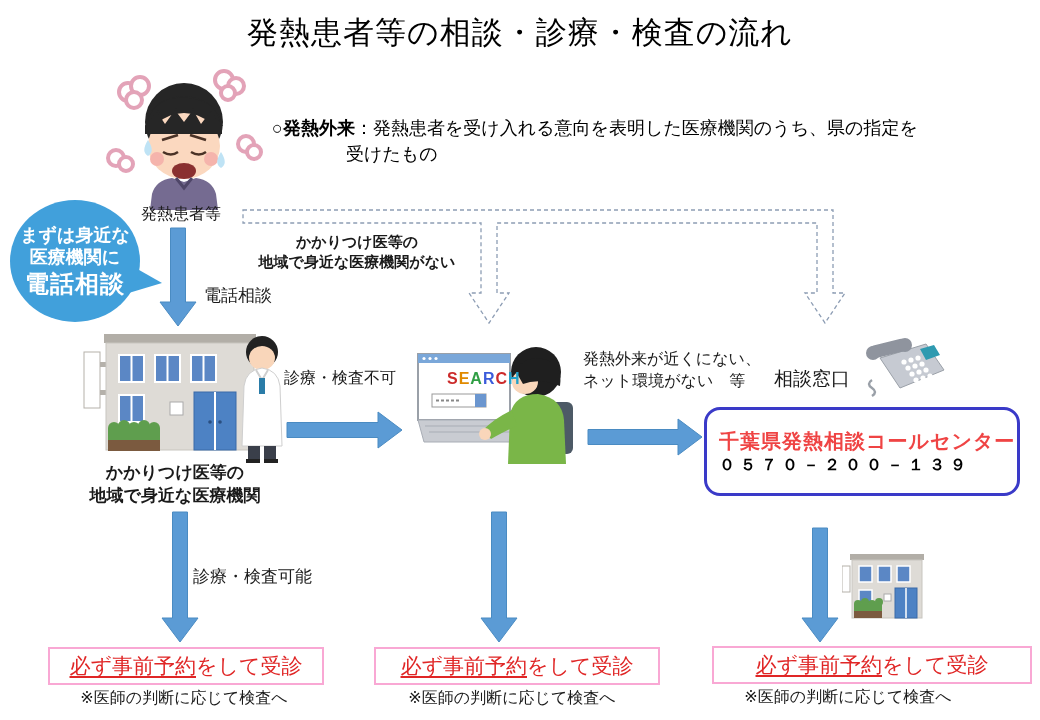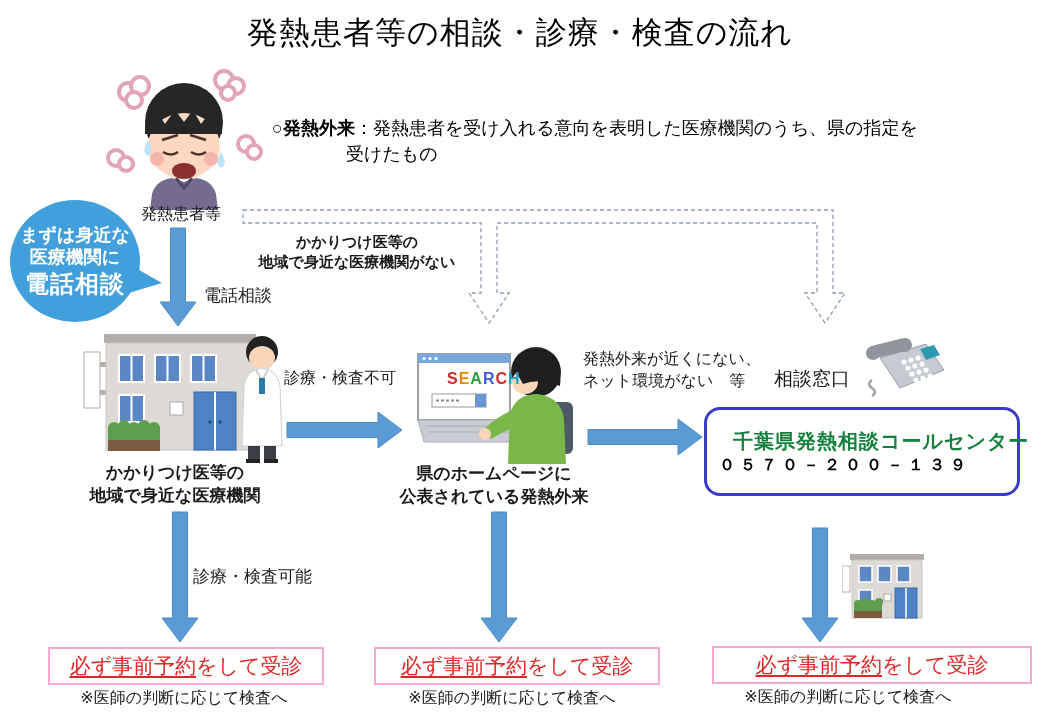--- a/index.html
+++ b/index.html
@@ -17,21 +17,21 @@
   .lbl17{font-size:17px;}
   .ctr{text-align:center;transform:translateX(-50%);font-weight:bold;}
   .bubble{left:10px;top:200px;width:130px;height:122px;border-radius:50%;background:#41a0db;
           display:flex;flex-direction:column;align-items:center;justify-content:center;
           color:#fff;font-weight:bold;text-align:center;line-height:1.25;}
   .bubble .s{font-size:18px;}
   .bubble .b{font-size:24px;letter-spacing:1px;}
   .callbox{left:704px;top:407px;width:316px;height:89px;border:3px solid #3a3ac8;border-radius:16px;
            background:#fff;display:flex;flex-direction:column;justify-content:center;
            padding-left:12px;box-sizing:border-box;}
-  .callbox .name{font-size:20px;font-weight:bold;color:#15803d;white-space:nowrap;letter-spacing:1px;margin-left:14px;}
+  .callbox .name{font-size:20px;font-weight:bold;color:#ef4444;white-space:nowrap;letter-spacing:1px;}
   .callbox .num{font-size:16px;font-weight:bold;color:#000;letter-spacing:5px;white-space:nowrap;}
   .redbox{height:34px;border:2px solid #f9a8d4;background:#fff;display:flex;align-items:center;
           justify-content:center;font-size:21px;color:#e02626;white-space:nowrap;}
   .redbox .u{text-decoration:underline;text-underline-offset:3px;}
   .bnote{font-size:16px;color:#1a1a1a;white-space:nowrap;transform:translateX(-50%);}
   svg{display:block;}
   .searchtxt{font-size:16px;font-weight:bold;letter-spacing:1px;font-family:"Liberation Sans",sans-serif;}
 </style>
 </head>
 <body>
@@ -241,24 +241,20 @@
     <div>ネット環境がない　等</div>
   </div>
 
   <div class="abs z3 lbl" style="left:774px;top:366px;font-size:19px">相談窓口</div>
 
   <div class="abs z3 lbl lbl17 ctr" style="left:175px;top:462px;line-height:1.35">
     <div>かかりつけ医等の</div>
     <div>地域で身近な医療機関</div>
   </div>
 
-  <div class="abs z3 lbl lbl17 ctr" style="left:494px;top:463px;line-height:1.35">
-    <div>県のホームページに</div>
-    <div>公表されている発熱外来</div>
-  </div>
 
   <div class="abs z3 callbox">
     <div class="name">千葉県発熱相談コールセンター</div>
     <div class="num">０５７０－２００－１３９</div>
   </div>
 
   <div class="abs z3 lbl lbl17" style="left:193px;top:565px">診療・検査可能</div>
 
 
   <div class="abs z3 redbox" style="left:48px;top:647px;width:272px">

